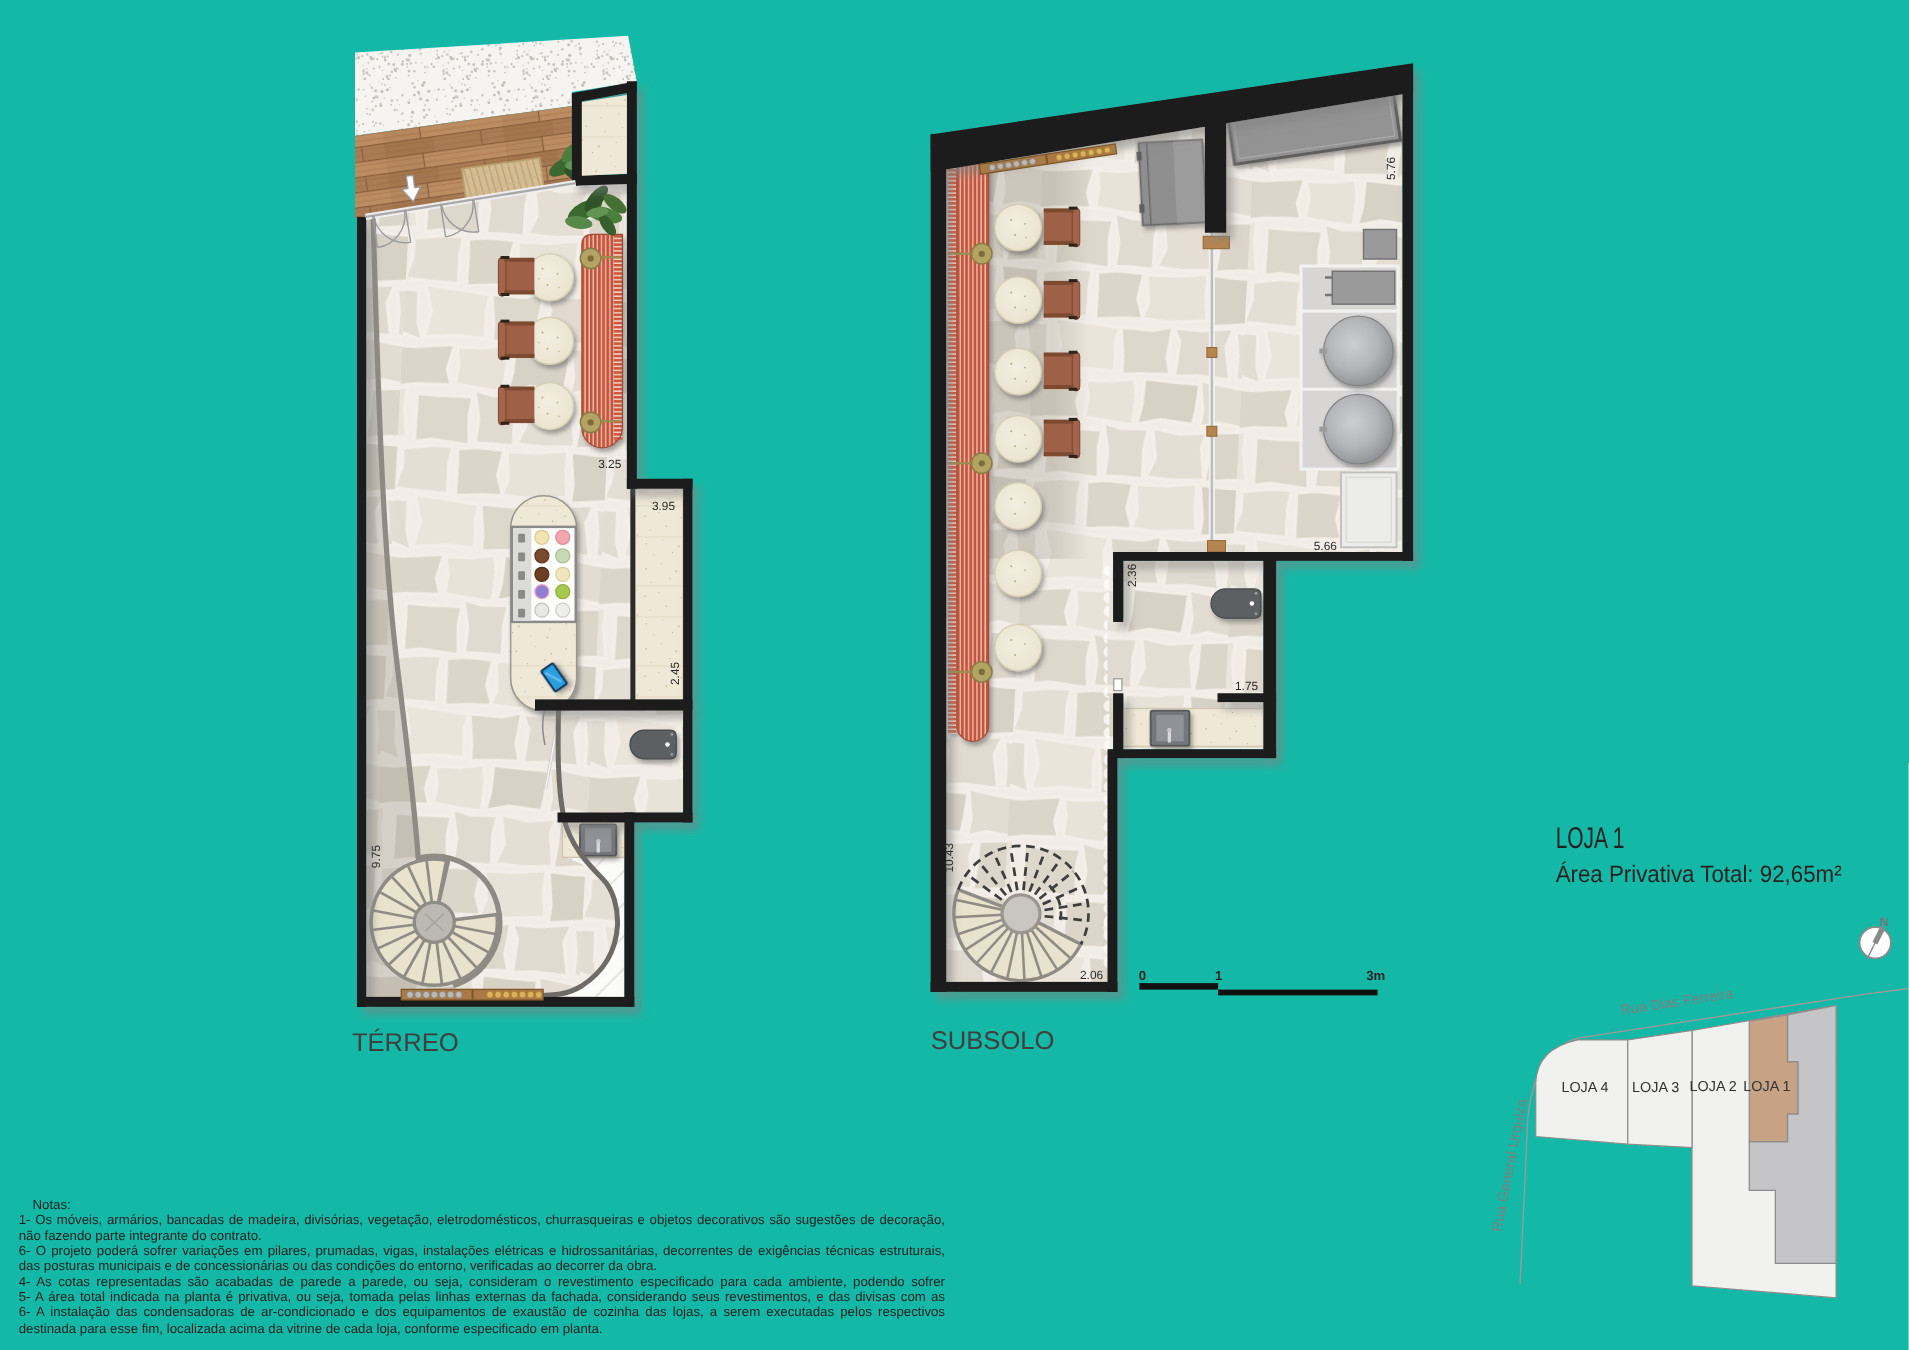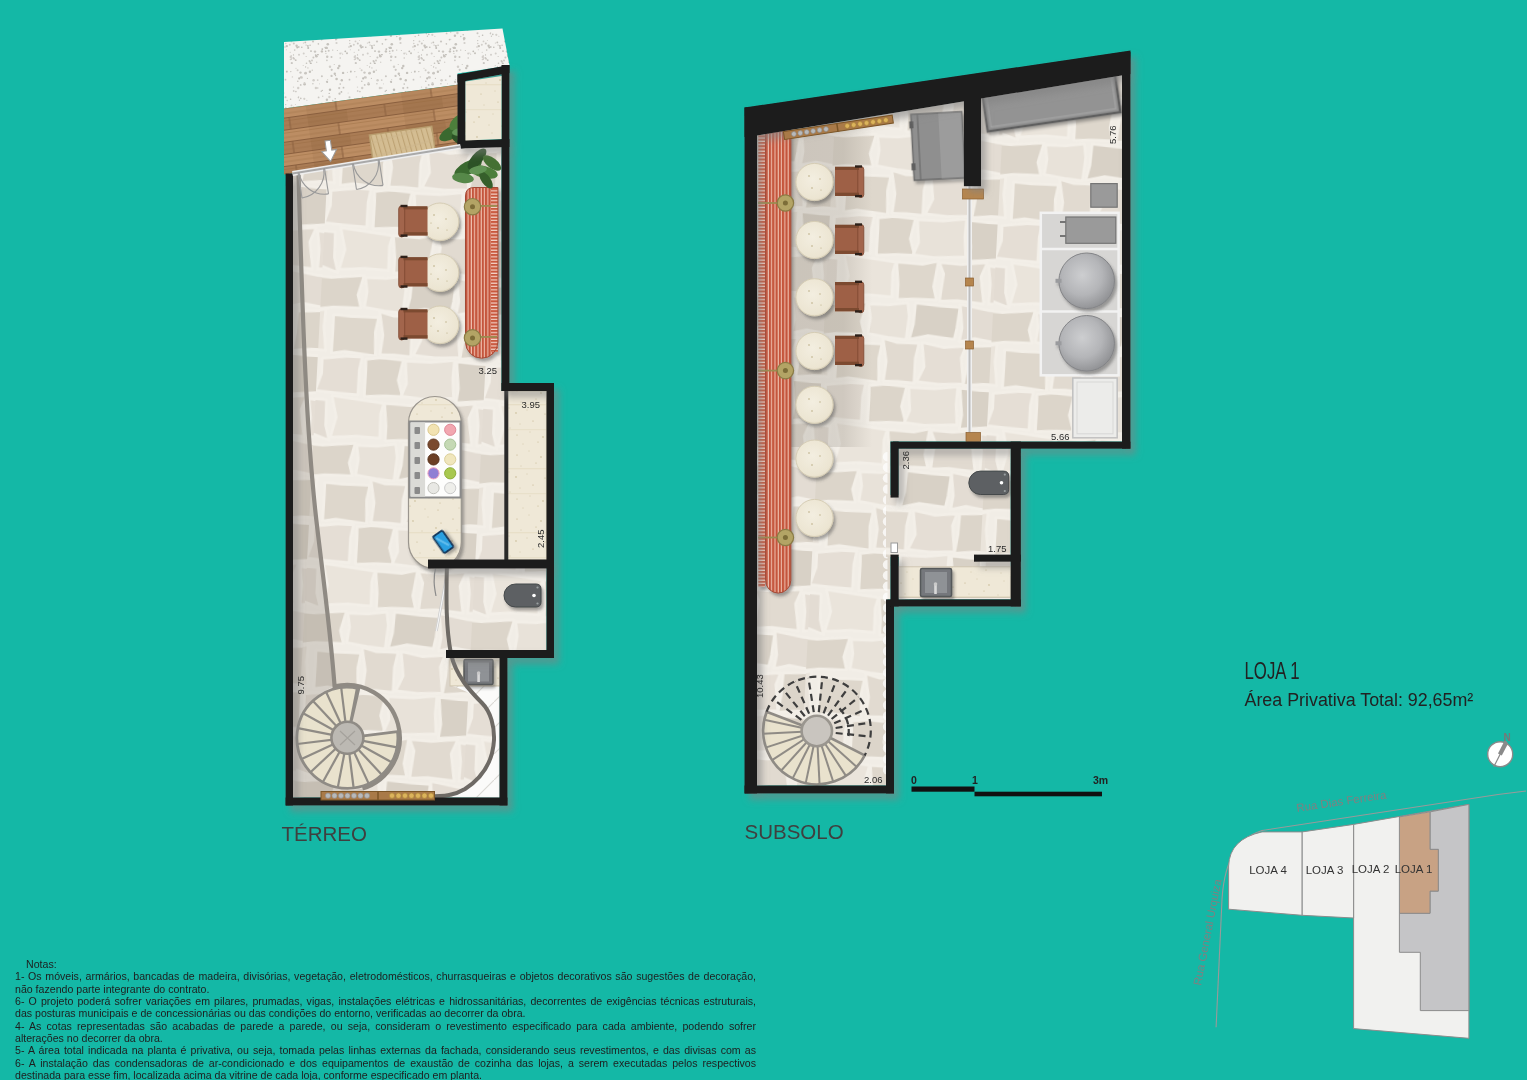--- a/index.html
+++ b/index.html
@@ -935,18 +935,17 @@
 </g>
 </svg>
 
 <div class="notes">
 <div class="nh">Notas:</div>
 <div class="j">1- Os móveis, armários, bancadas de madeira, divisórias, vegetação, eletrodomésticos, churrasqueiras e objetos decorativos são sugestões de decoração,</div>
 <div>não fazendo parte integrante do contrato.</div>
 <div class="j">6- O projeto poderá sofrer variações em pilares, prumadas, vigas, instalações elétricas e hidrossanitárias, decorrentes de exigências técnicas estruturais,</div>
 <div>das posturas municipais e de concessionárias ou das condições do entorno, verificadas ao decorrer da obra.</div>
 <div class="j">4- As cotas representadas são acabadas de parede a parede, ou seja, consideram o revestimento especificado para cada ambiente, podendo sofrer</div>
-<div>alterações no decorrer da obra.</div>
 <div class="j">5- A área total indicada na planta é privativa, ou seja, tomada pelas linhas externas da fachada, considerando seus revestimentos, e das divisas com as</div>
 <div class="j">6- A instalação das condensadoras de ar-condicionado e dos equipamentos de exaustão de cozinha das lojas, a serem executadas pelos respectivos</div>
 <div>destinada para esse fim, localizada acima da vitrine de cada loja, conforme especificado em planta.</div>
 </div>
 </div>
 
 </body></html>

